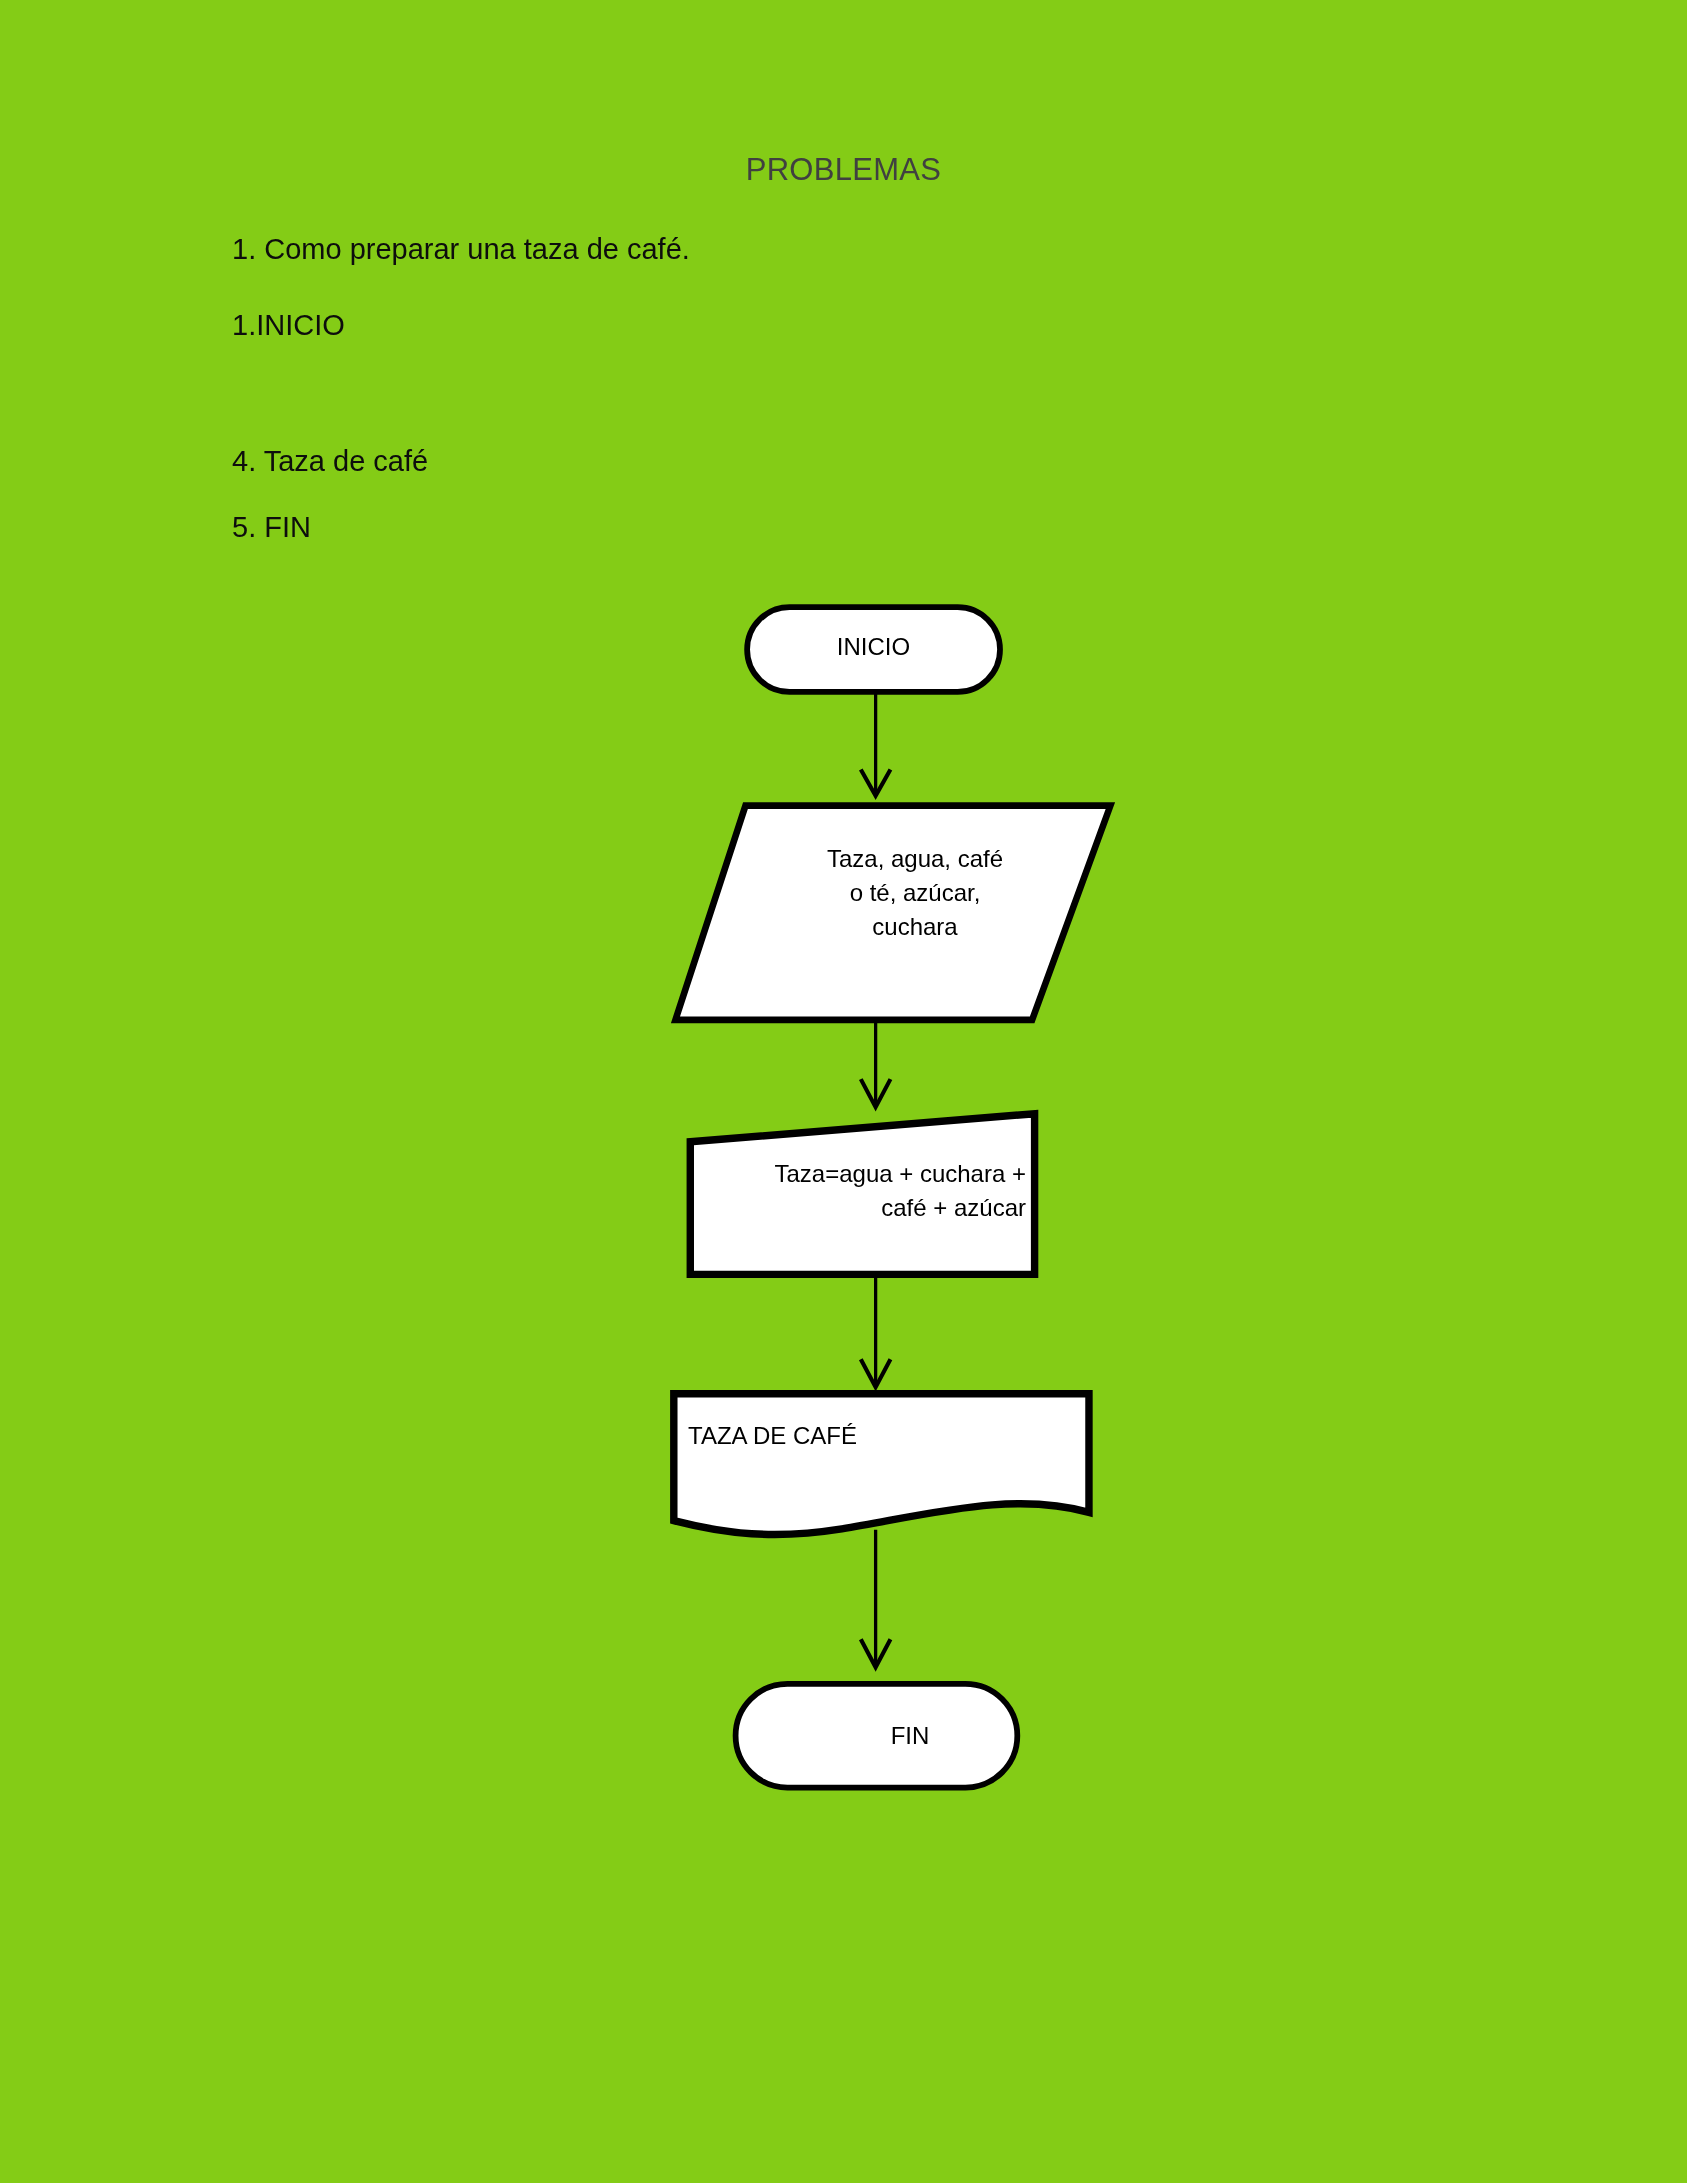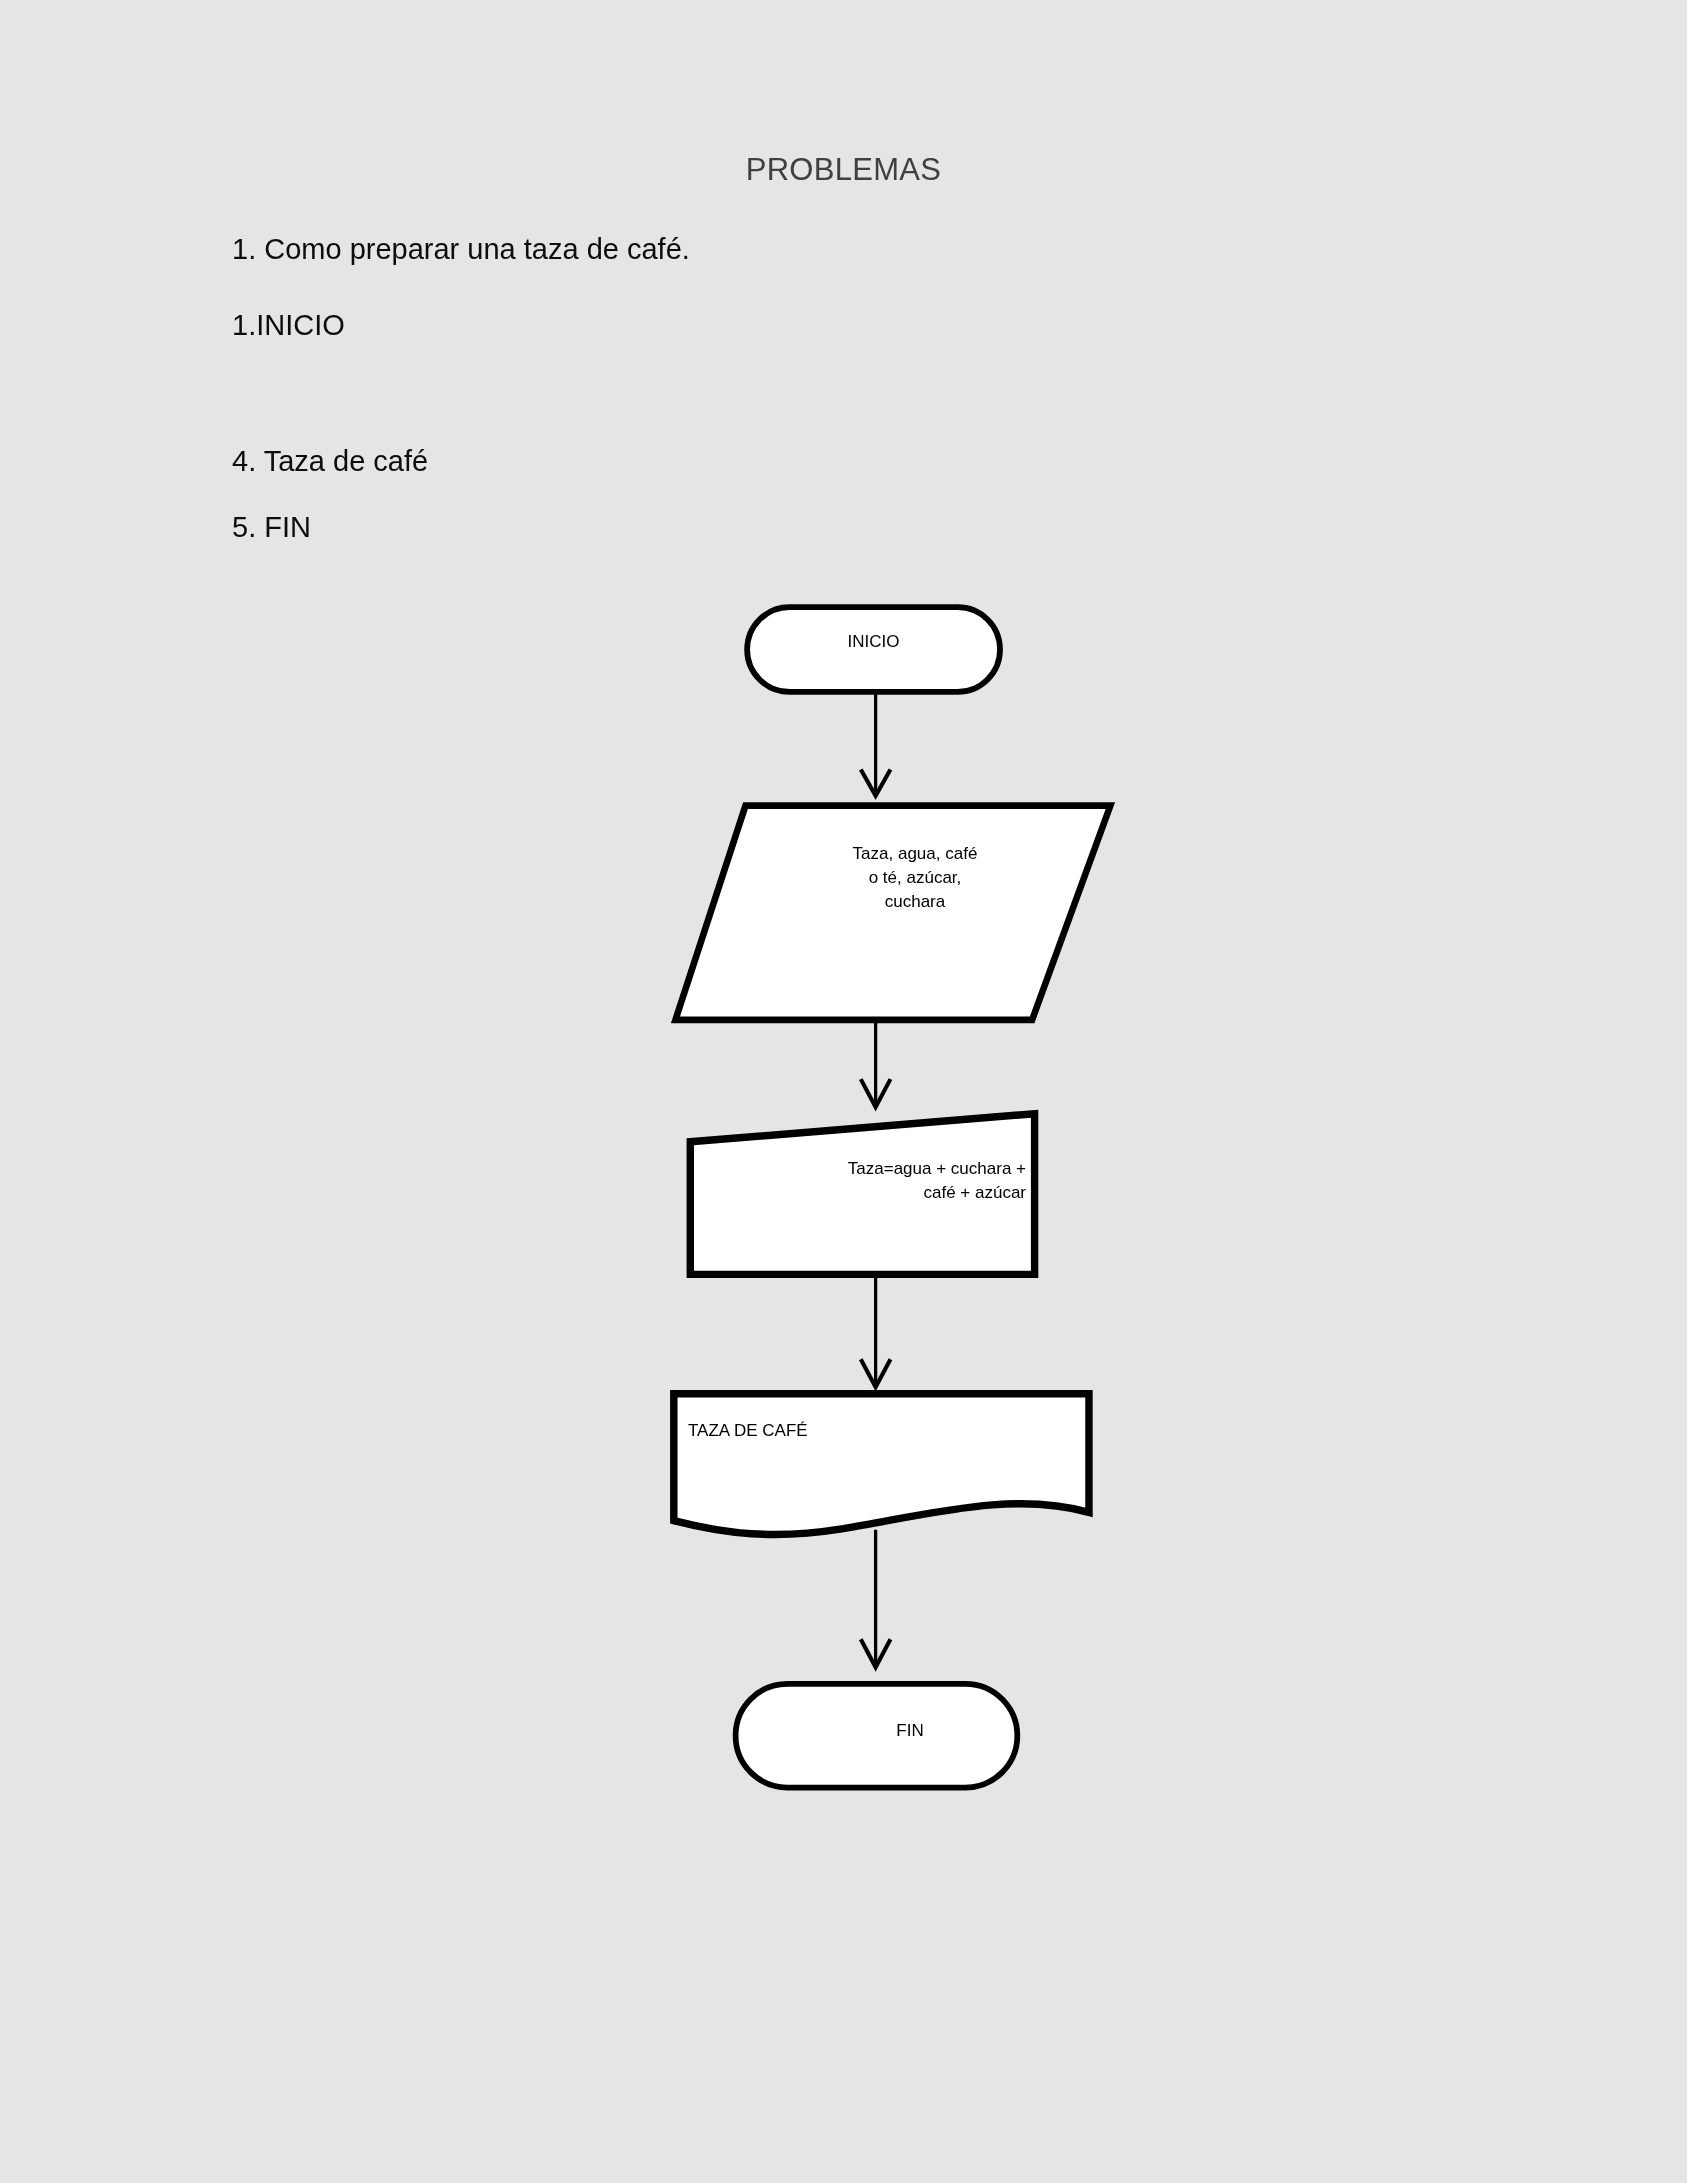--- a/index.html
+++ b/index.html
@@ -7,21 +7,21 @@
     padding: 0;
     background: #ffffff;
   }
   body {
     font-family: "Liberation Sans", sans-serif;
   }
   #page {
     position: relative;
     width: 1687px;
     height: 2183px;
-    background: #e5e5e5;
+    background: #84cc16;
     overflow: hidden;
   }
 
   
   #doc-title {
     position: absolute;
     left: 0;
     top: 152px;
     width: 1687px;
     text-align: center;
@@ -50,21 +50,21 @@
   
   #flow-svg {
     position: absolute;
     left: 0;
     top: 0;
     width: 1687px;
     height: 2183px;
   }
   .node-label {
     position: absolute;
-    font-size: 17px;
+    font-size: 24px;
     color: #000000;
     white-space: pre;
     line-height: 1.42;
   }
   #label-inicio {
     left: 746px; top: 630px; width: 255px;
     text-align: center;
   }
   #label-input {
     left: 779px; top: 842px; width: 272px;

